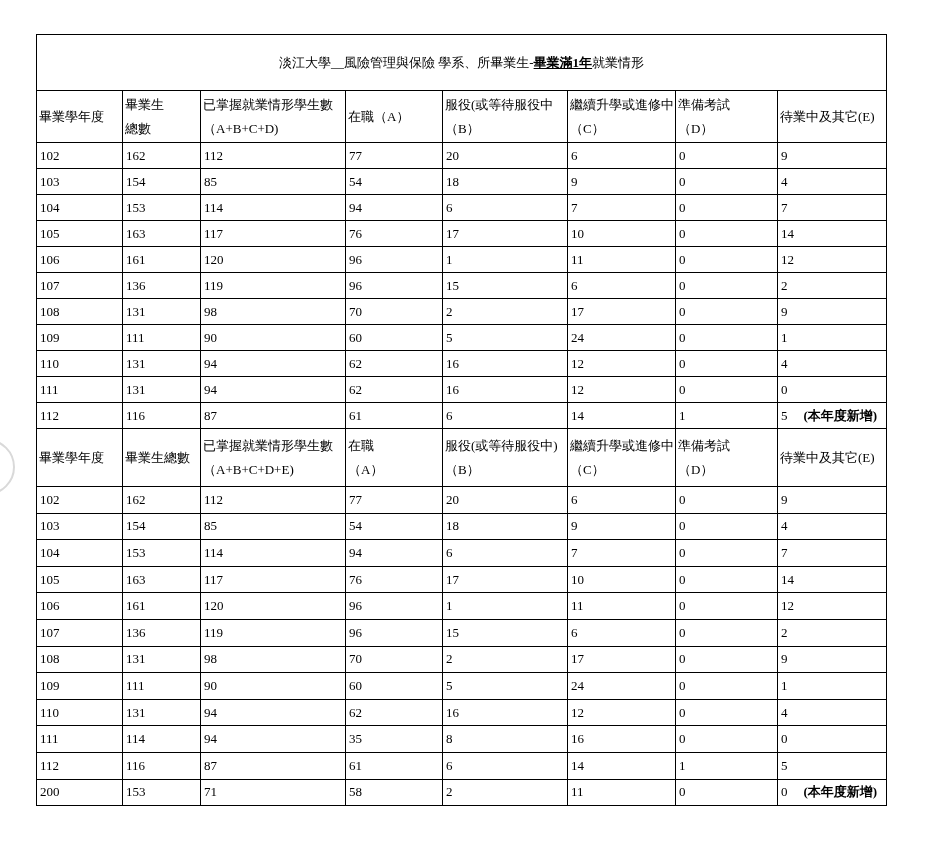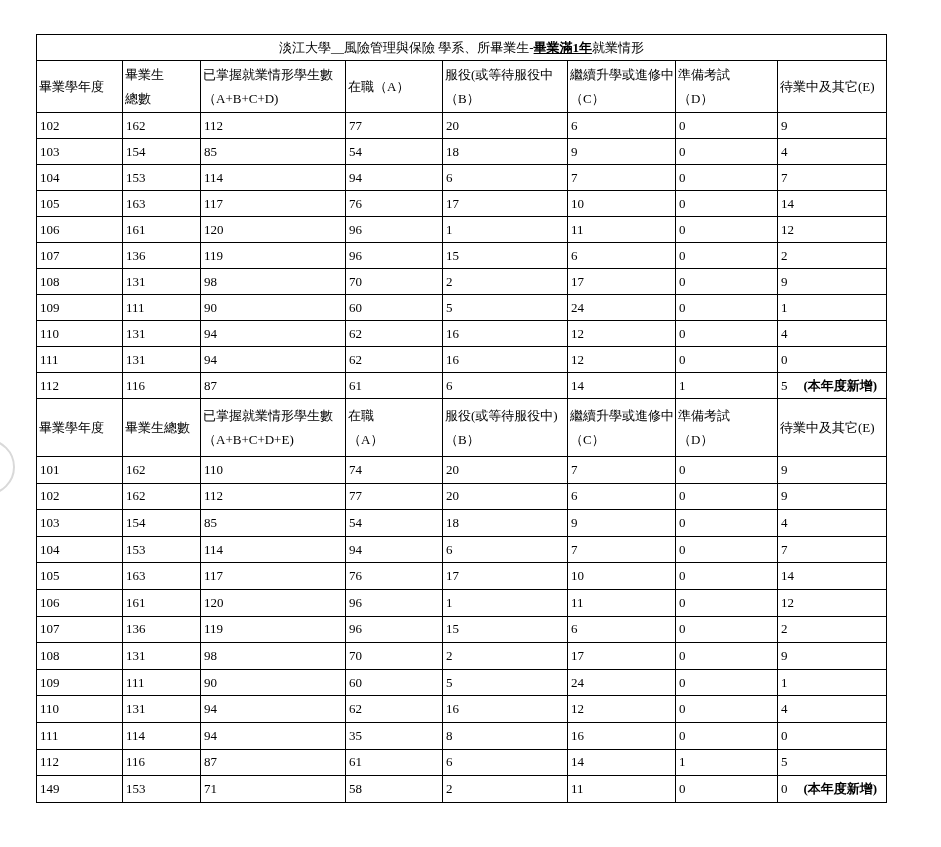--- a/index.html
+++ b/index.html
@@ -35,21 +35,21 @@
   table.grid td {
     border: 1px solid #000;
     font-size: 13px;
     overflow: hidden;
     white-space: nowrap;
   }
   td.title-cell {
     text-align: center;
     height: 23px;
     font-size: 14px;
-    padding: 1px;
+    padding: 16px;
     vertical-align: middle;
   }
   .hl {
     font-weight: bold;
     text-decoration: underline;
   }
   td.hcell {
     vertical-align: middle;
     padding: 0 0 0 2px;
     line-height: 24px;
@@ -278,30 +278,20 @@
             <div>準備考試</div>
             <div>（D）</div>
           </td>
           <td class="hcell">
             <div>待業中及其它(E)</div>
           </td>
         </tr>
     </thead>
     <tbody>
         <tr>
-          <td><span>101</span></td>
-          <td><span>162</span></td>
-          <td><span>110</span></td>
-          <td><span>74</span></td>
-          <td><span>20</span></td>
-          <td><span>7</span></td>
-          <td><span>0</span></td>
-          <td><span>9</span></td>
-        </tr>
-        <tr>
           <td><span>102</span></td>
           <td><span>162</span></td>
           <td><span>112</span></td>
           <td><span>77</span></td>
           <td><span>20</span></td>
           <td><span>6</span></td>
           <td><span>0</span></td>
           <td><span>9</span></td>
         </tr>
         <tr>
@@ -398,21 +388,21 @@
           <td><span>112</span></td>
           <td><span>116</span></td>
           <td><span>87</span></td>
           <td><span>61</span></td>
           <td><span>6</span></td>
           <td><span>14</span></td>
           <td><span>1</span></td>
           <td><span>5</span></td>
         </tr>
         <tr>
-          <td><span>149</span></td>
+          <td><span>200</span></td>
           <td><span>153</span></td>
           <td><span>71</span></td>
           <td><span>58</span></td>
           <td><span>2</span></td>
           <td><span>11</span></td>
           <td><span>0</span></td>
           <td><span>0</span><span class="note">(本年度新增)</span></td>
         </tr>
       </tbody>
   </table>

